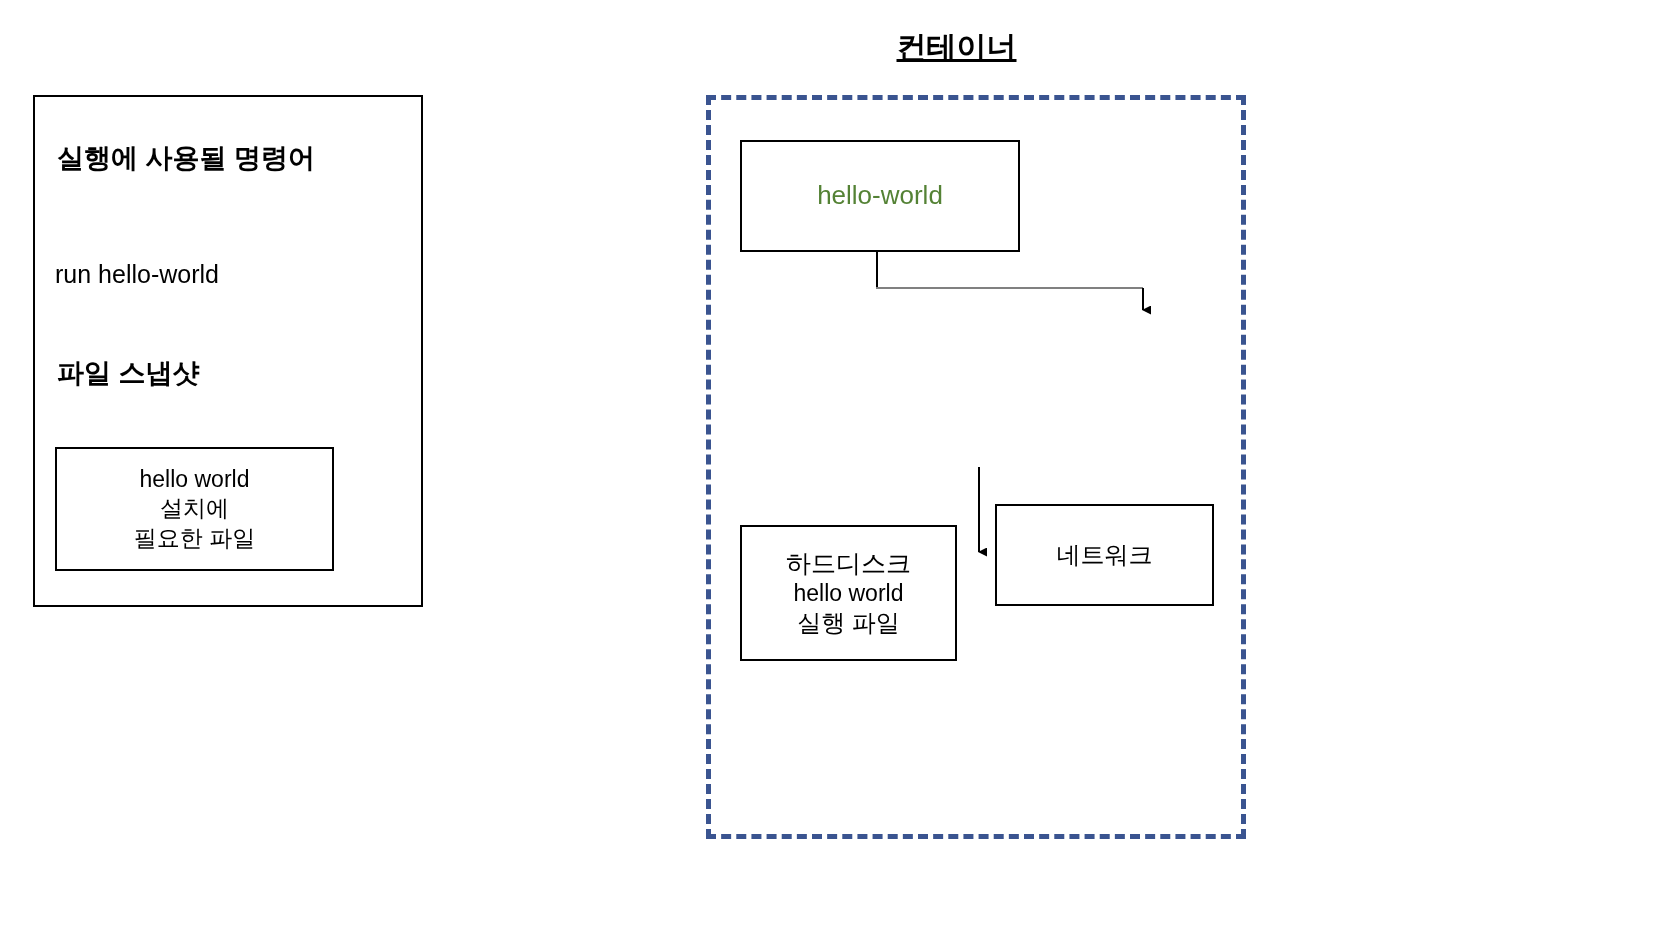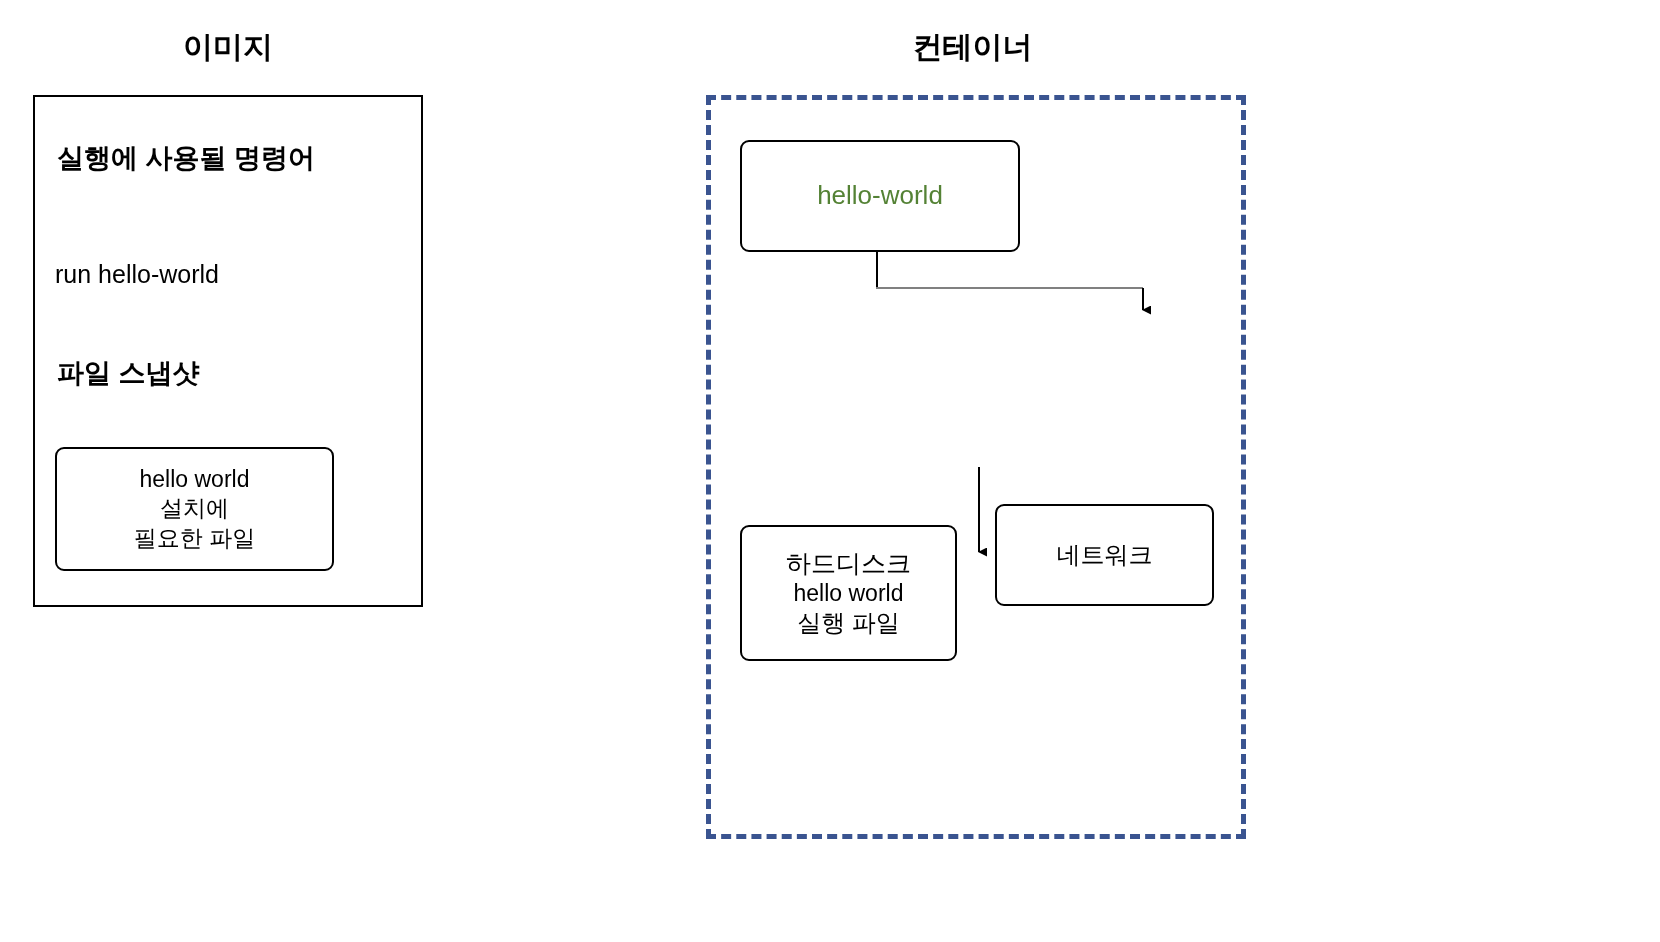--- a/index.html
+++ b/index.html
@@ -36,21 +36,20 @@
     background: #ffffff;
     box-sizing: border-box;
   }
 
   .centered-text {
     display: flex;
     align-items: center;
     justify-content: center;
     text-align: center;
     line-height: 1.28;
-    border-radius: 9px;
   }
 
   
   #image-panel {
     left: 33px;
     top: 95px;
     width: 390px;
     height: 512px;
   }
   #image-panel-title {
@@ -78,23 +77,24 @@
     top: 447px;
     width: 279px;
     height: 124px;
     flex-direction: column;
     font-size: 23px;
   }
   #snapshot-box span { display: block; }
 
   
   #container-title {
-    left: 700px;
+    left: 684px;
     top: 30px;
     width: 545px;
+    text-decoration: underline;
   }
 
   #container-dashed {
     left: 706px;
     top: 95px;
     width: 540px;
     height: 744px;
     border: 5px dashed #3a5490;
     box-sizing: border-box;
     background: transparent;
@@ -168,21 +168,20 @@
     width: 1660px;
     height: 942px;
     pointer-events: none;
   }
 </style>
 </head>
 <body>
 
 <div id="stage">
 
-  <div class="abs heading" id="image-panel-title">이미지</div>
 
   <div class="abs solid-box" id="image-panel"></div>
 
   <div class="abs panel-label-bold" id="cmd-title">실행에 사용될 명령어</div>
 
   <div class="abs panel-label-plain" id="cmd-value">run hello-world</div>
 
   <div class="abs panel-label-bold" id="snap-title">파일 스냅샷</div>
 
   <div class="abs solid-box centered-text" id="snapshot-box">

